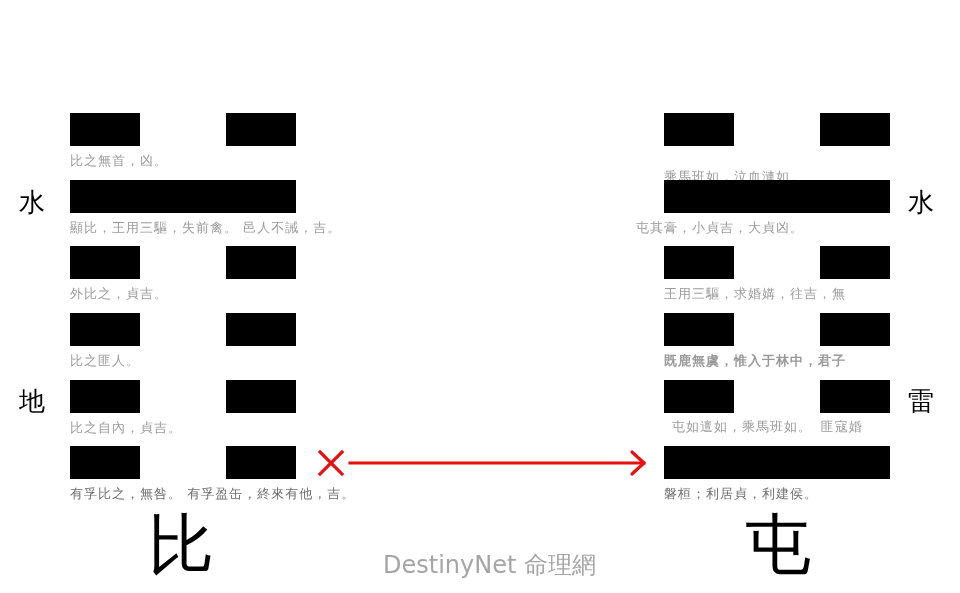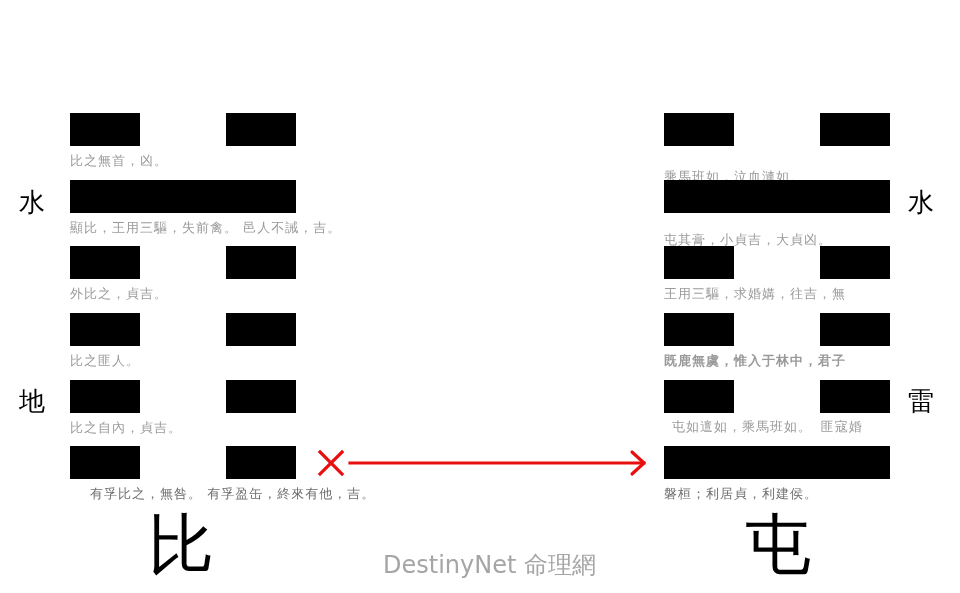--- a/index.html
+++ b/index.html
@@ -34,21 +34,21 @@
   <div class="bar" style="left:70px;top:313px;width:70px;"></div>
   <div class="bar" style="left:226px;top:313px;width:70px;"></div>
   <div class="line-text" style="left:70px;top:350px;">比之匪人。</div>
 
   <div class="bar" style="left:70px;top:380px;width:70px;"></div>
   <div class="bar" style="left:226px;top:380px;width:70px;"></div>
   <div class="line-text" style="left:70px;top:417px;">比之自內，貞吉。</div>
 
   <div class="bar" style="left:70px;top:446px;width:70px;"></div>
   <div class="bar" style="left:226px;top:446px;width:70px;"></div>
-  <div class="line-text bottom" style="left:70px;top:483px;margin-left:20px;">有孚比之，無咎。 有孚盈缶，終來有他，吉。</div>
+  <div class="line-text bottom" style="left:70px;top:483px;">有孚比之，無咎。 有孚盈缶，終來有他，吉。</div>
 
   <div class="hexname" style="left:148px;top:510px;">比</div>
 </div>
 
 <svg id="arrow" width="345" height="34" viewBox="0 0 345 34">
   <g stroke="#e8100f" stroke-width="3.2" fill="none" stroke-linecap="square">
     <line x1="10" y1="6" x2="32" y2="28"></line>
     <line x1="32" y1="6" x2="10" y2="28"></line>
     <line x1="40" y1="17" x2="334" y2="17"></line>
     <polyline points="322,6 334,17 322,28" stroke-linecap="round" stroke-linejoin="round"></polyline>
@@ -57,21 +57,21 @@
 
 <div>
   <div class="trigram" style="left:908px;top:187px;">水</div>
   <div class="trigram" style="left:908px;top:386px;">雷</div>
 
   <div class="bar" style="left:664px;top:113px;width:70px;"></div>
   <div class="bar" style="left:820px;top:113px;width:70px;"></div>
   <div class="line-text" style="left:664px;top:150px;margin-top:16px;">乘馬班如，泣血漣如。</div>
 
   <div class="bar" style="left:664px;top:180px;width:226px;"></div>
-  <div class="line-text" style="left:664px;top:217px;margin-top:12px;">屯其膏，小貞吉，大貞凶。</div>
+  <div class="line-text" style="left:636px;top:217px;">屯其膏，小貞吉，大貞凶。</div>
 
   <div class="bar" style="left:664px;top:246px;width:70px;"></div>
   <div class="bar" style="left:820px;top:246px;width:70px;"></div>
   <div class="line-text" style="left:664px;top:283px;">王用三驅，求婚媾，往吉，無</div>
 
   <div class="bar" style="left:664px;top:313px;width:70px;"></div>
   <div class="bar" style="left:820px;top:313px;width:70px;"></div>
   <div class="line-text" style="left:664px;top:350px;font-weight:bold;">既鹿無虞，惟入于林中，君子</div>
 
   <div class="bar" style="left:664px;top:380px;width:70px;"></div>

